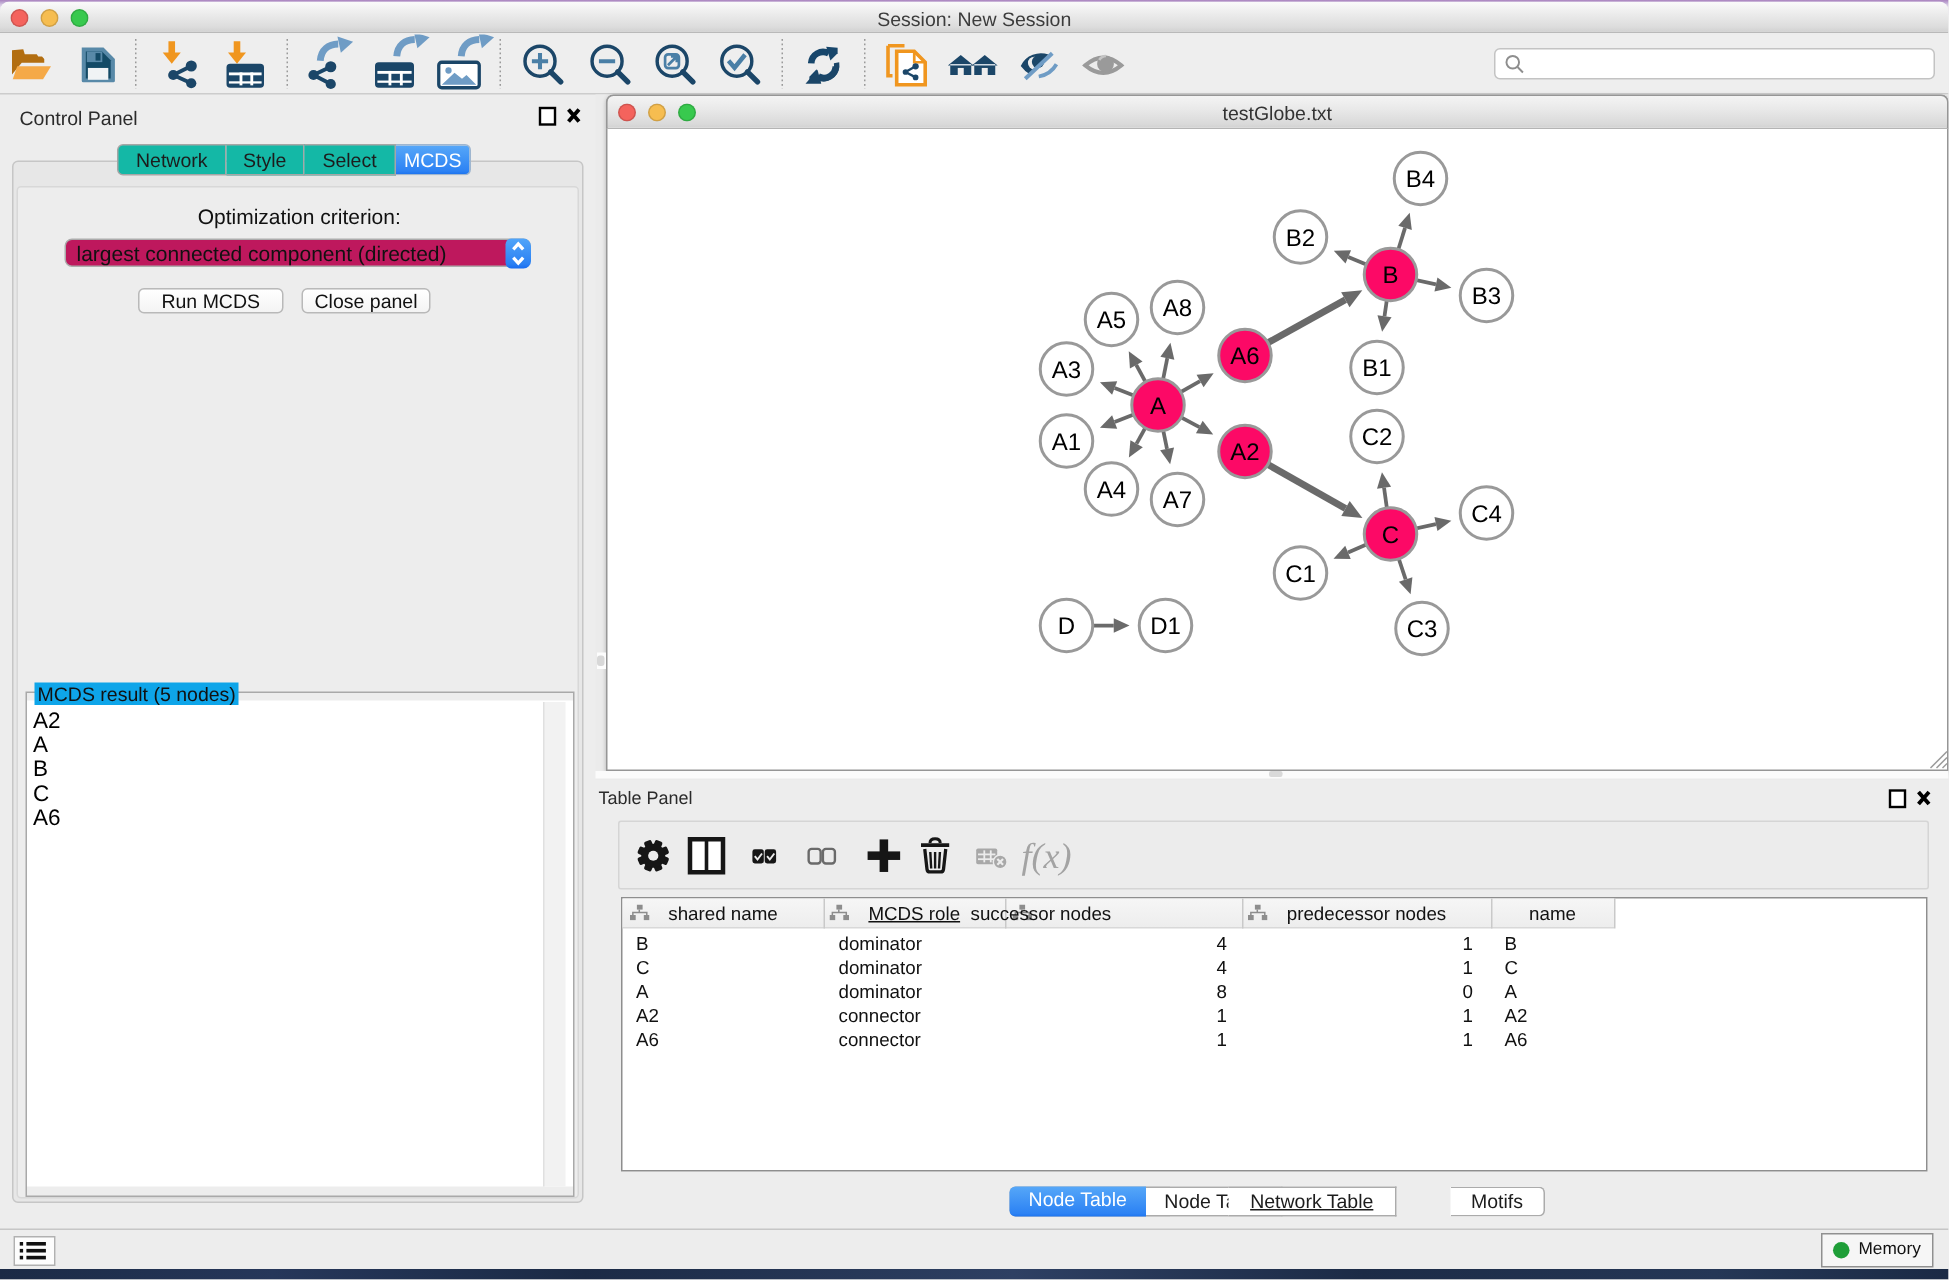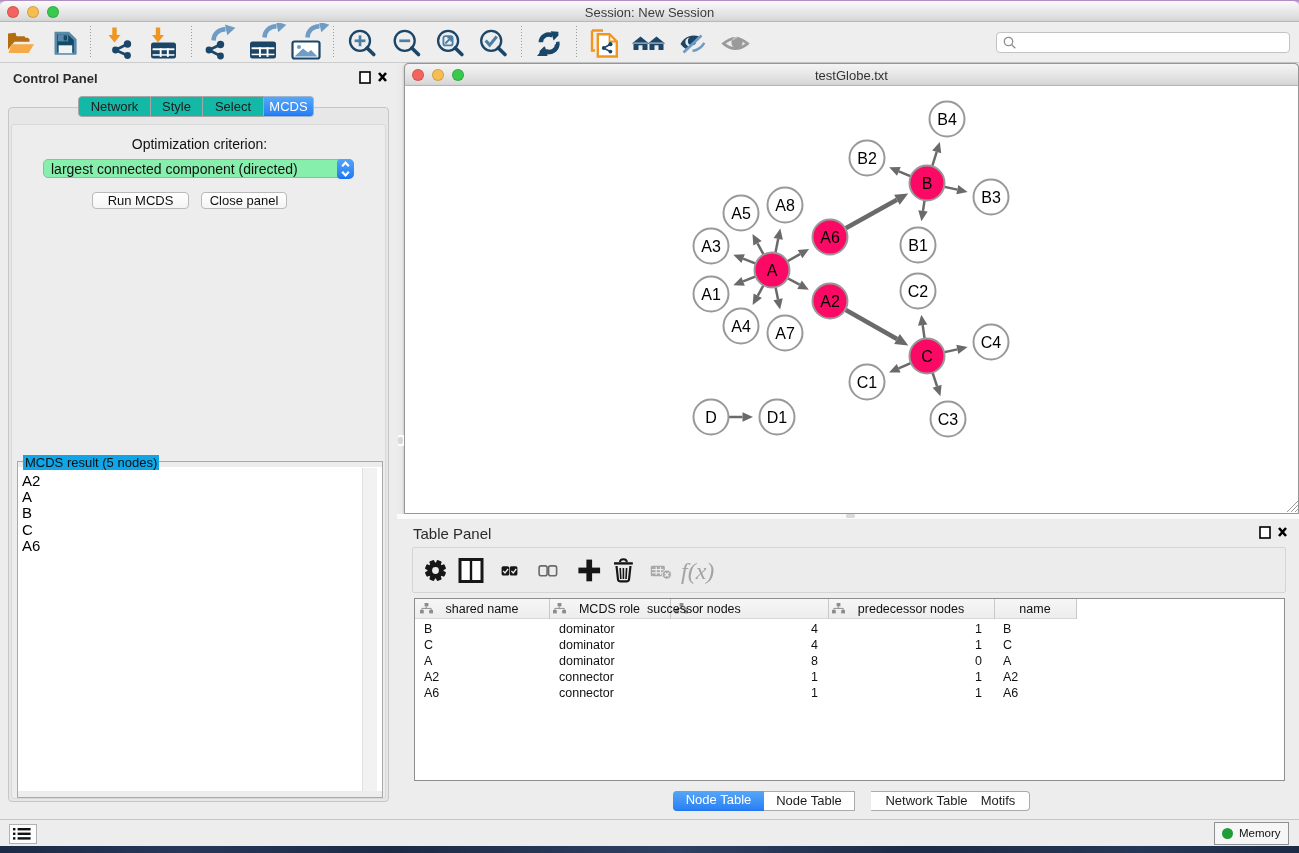--- a/index.html
+++ b/index.html
@@ -6,42 +6,42 @@
 body{font-family:"Liberation Sans",sans-serif;background:#ededed;position:relative;}
 .abs{position:absolute;}
 #purple{left:0;top:0;width:1299px;height:10px;background:linear-gradient(180deg,#aa83bf,#c3aed6 2px,#d3c2e0 3px,#e8e0ef 5px);}
 #titlebar{left:0;top:1px;width:1299px;height:21px;background:linear-gradient(180deg,#fbfbfb,#ececec 40%,#dcdcdc 85%,#d2d2d2);border-bottom:1px solid #b9b9b9;border-radius:6px 6px 0 0;}
 #title{left:0;top:5px;width:1299px;text-align:center;font-size:13px;color:#3c3c3c;}
 .tl{width:12px;height:12px;border-radius:50%;top:6px;}
 #toolbar{left:0;top:23px;width:1299px;height:40px;background:#eeeeee;border-bottom:1px solid #cccccc;}
 .sep{top:26px;height:33px;width:1px;background-image:linear-gradient(#9a9a9a 1px,transparent 1px);background-size:1px 3px;}
 #search{left:996px;top:32px;width:294px;height:21px;background:#fff;border:1px solid #c3c3c3;border-radius:4px;}
 
-#cpTitle{left:13px;top:71px;font-size:13px;color:#2b2b2b;font-weight:bold;}
+#cpTitle{left:13px;top:71px;font-size:13px;color:#2b2b2b;}
 #cpBox{left:8px;top:107px;width:381px;height:695px;background:#e7e7e7;border:1px solid #c6c6c6;border-radius:4px;}
 #cpInner{left:11px;top:124px;width:375px;height:675px;background:#ededed;border:1px solid #d8d8d8;border-radius:3px;}
 .tab{top:96px;height:21px;background:#14b8a6;border:1px solid #a6a6a6;border-left:none;font-size:13px;color:#1c1c1c;text-align:center;line-height:19px;}
 .tabactive{background:linear-gradient(180deg,#56a7f8,#2c82f4 90%,#1d74ef);color:#fff;border-color:#9fb6cf;}
 #optlab{left:8px;top:136px;width:383px;text-align:center;font-size:14px;color:#111;}
-#combo{left:43px;top:159px;width:311px;height:19px;background:#86efac;border:1px solid #ababab;border-radius:5px;font-size:14px;color:#111;line-height:18px;padding-left:7px;}
+#combo{left:43px;top:159px;width:311px;height:19px;background:#be185d;border:1px solid #ababab;border-radius:5px;font-size:14px;color:#111;line-height:18px;padding-left:7px;}
 #comboBtn{left:337px;top:159px;width:17px;height:20px;border-radius:4px 5px 5px 4px;background:linear-gradient(180deg,#51a5f9,#2a80f3 85%,#176cf0);}
 .btn{top:192px;height:17px;background:linear-gradient(#ffffff,#f4f4f4);border:1px solid #b9b9b9;border-radius:4px;font-size:13px;color:#111;text-align:center;line-height:15px;}
 #fsLegend{left:23px;top:455px;font-size:13px;color:#111;background:#0ea5e9;padding:0 2px;z-index:3;}
 #fsBorder{left:17px;top:461px;width:366px;height:337px;border:1px solid #a9a9a9;}
 #fsList{left:18px;top:467px;width:364px;height:324px;background:#fff;font-size:15px;color:#000;padding:6px 0 0 4px;line-height:16.2px;}
 #fsScroll{left:362px;top:468px;width:15px;height:323px;background:#f2f2f2;border-left:1px solid #e0e0e0;}
 
 #desktop{left:397px;top:63px;width:902px;height:457px;background:#ebebeb;}
 #netwin{left:404px;top:63px;width:895px;height:451px;background:#fff;border:1px solid #969696;border-radius:5px 5px 0 0;box-shadow:0 1px 3px rgba(0,0,0,0.25);}
 #nettb{left:404px;top:63px;width:895px;height:23px;background:linear-gradient(180deg,#f4f4f4,#e8e8e8 45%,#d9d9d9 90%,#d2d2d2);border:1px solid #969696;border-bottom:1px solid #b4b4b4;border-radius:5px 5px 0 0;}
 #nettitle{left:404px;top:68px;width:895px;text-align:center;font-size:13px;color:#333;}
 .tl2{width:12px;height:12px;border-radius:50%;top:69px;}
 
 #tpArea{left:397px;top:520px;width:902px;height:299px;background:#ededed;}
-#tpTitle{left:413px;top:525px;font-size:15px;color:#2b2b2b;}
+#tpTitle{left:399px;top:525px;font-size:12px;color:#2b2b2b;}
 #tpToolbox{left:412px;top:547px;width:874px;height:46px;background:#ececec;border:1px solid #d5d5d5;border-radius:2px;}
 #tbl{left:414px;top:598px;width:871px;height:183px;background:#fff;border:1px solid #8e8e8e;}
 #tblHead{left:415px;top:599px;width:661px;height:20px;background:linear-gradient(#f6f6f6,#ededed);border-bottom:1px solid #d8d8d8;}
 .th{top:602px;font-size:12.5px;color:#111;}
 .thsep{top:599px;height:20px;width:1px;background:#c9c9c9;}
 .td{font-size:12.5px;color:#111;}
 .tabb{top:791px;height:20px;background:#fff;border:1px solid #ababab;border-left:none;font-size:13px;color:#1c1c1c;text-align:center;line-height:18px;}
 .tabbactive{background:linear-gradient(180deg,#56a7f8,#2c82f4 90%,#1d74ef);color:#fff;border-color:#9fb6cf;}
 
 #statusbar{left:0;top:819px;width:1299px;height:27px;background:#ededed;border-top:1px solid #c6c6c6;}
@@ -354,21 +354,21 @@
   </svg>
 <svg class="abs" style="left:832px;top:603px;" width="13" height="11" viewBox="0 0 13 11">
     <g fill="#8d8d8d">
       <rect x="4.6" y="0" width="3.8" height="3.4"></rect>
       <rect x="0" y="7" width="3.8" height="3.4"></rect>
       <rect x="9.2" y="7" width="3.8" height="3.4"></rect>
       <path d="M6.2,3.4 v2 M1.9,7 v-1.6 h9.3 V7" fill="none" stroke="#8d8d8d" stroke-width="1"></path>
     </g>
   </svg>
 <div class="th abs" style="left:415px;width:134px;text-align:center;">shared name</div>
-<div class="th abs" style="left:549px;width:121px;text-align:center;">MCDS role</div>
+<div class="th abs" style="left:549px;width:121px;text-align:center;text-decoration:underline;">MCDS role</div>
 <div class="th abs" style="left:647px;width:158px;text-align:left;">successor nodes</div>
 <div class="th abs" style="left:828px;width:166px;text-align:center;">predecessor nodes</div>
 <div class="th abs" style="left:994px;width:82px;text-align:center;">name</div>
 <div class="td abs" style="left:424px;top:622px;">B</div>
 <div class="td abs" style="left:559px;top:622px;">dominator</div>
 <div class="td abs" style="left:770px;top:622px;width:48px;text-align:right;">4</div>
 <div class="td abs" style="left:934px;top:622px;width:48px;text-align:right;">1</div>
 <div class="td abs" style="left:1003px;top:622px;">B</div>
 <div class="td abs" style="left:424px;top:638px;">C</div>
 <div class="td abs" style="left:559px;top:638px;">dominator</div>
@@ -387,21 +387,21 @@
 <div class="td abs" style="left:1003px;top:670px;">A2</div>
 <div class="td abs" style="left:424px;top:686px;">A6</div>
 <div class="td abs" style="left:559px;top:686px;">connector</div>
 <div class="td abs" style="left:770px;top:686px;width:48px;text-align:right;">1</div>
 <div class="td abs" style="left:934px;top:686px;width:48px;text-align:right;">1</div>
 <div class="td abs" style="left:1003px;top:686px;">A6</div>
 <div class="tabb abs" style="left:673px;width:107px;border-radius:4px 0 0 4px;border-left:1px solid #ababab;">
     <span class="tabbactive" style="position:absolute;left:-1px;top:-1px;width:91px;height:20px;border-radius:4px 0 0 4px;line-height:18px;">Node Table</span>
   </div>
 <div class="tabb abs" style="left:764px;width:91px;">Node Table</div>
-<div class="tabb abs" style="left:871px;width:112px;">Network Table</div>
+<div class="tabb abs" style="left:819px;width:112px;text-decoration:underline;">Network Table</div>
 <div class="tabb abs" style="left:967px;width:63px;border-radius:0 4px 4px 0;">Motifs</div>
 
 <div id="statusbar" class="abs"></div>
 <div id="listbtn" class="abs"></div>
 <svg class="abs" style="left:13px;top:828px;" width="20" height="12" viewBox="0 0 20 12">
     <g fill="#111">
       <rect x="0" y="0" width="2.4" height="2.4"></rect>
       <rect x="0" y="4.6" width="2.4" height="2.4"></rect>
       <rect x="0" y="9.2" width="2.4" height="2.4"></rect>
       <rect x="4.6" y="0" width="13" height="2.4"></rect>

